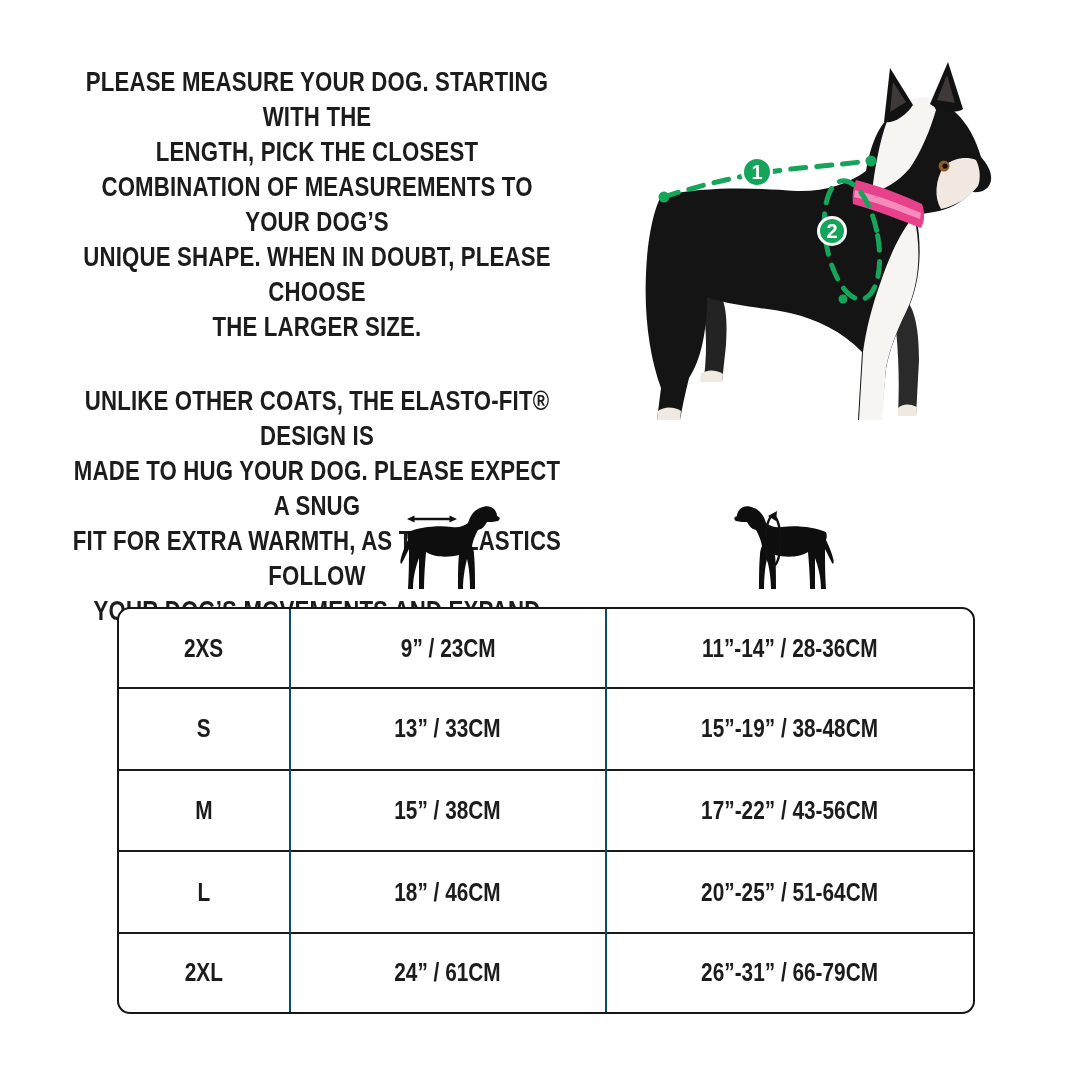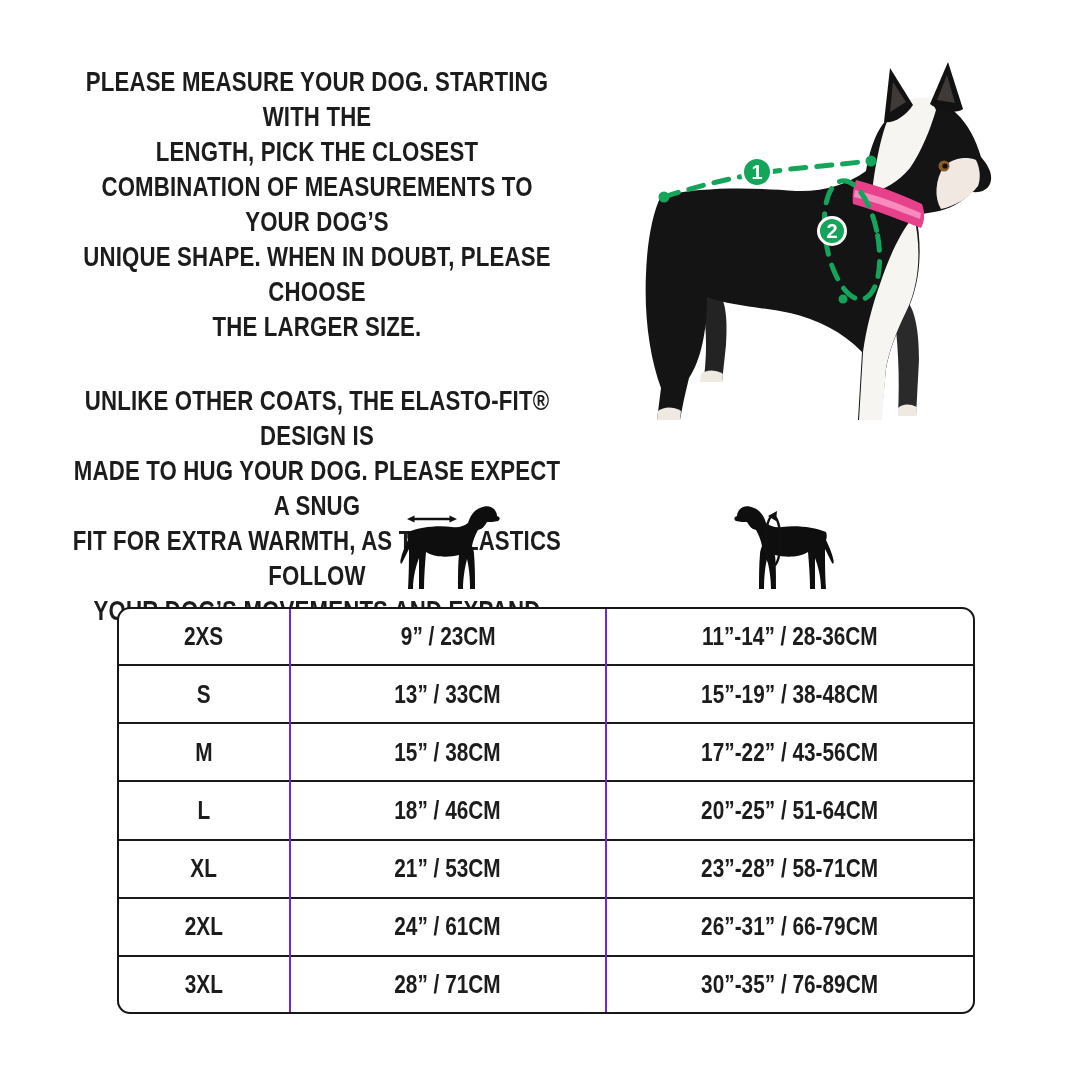--- a/index.html
+++ b/index.html
@@ -23,21 +23,21 @@
   .legend-dog-left{position:absolute;left:400px;top:502px;width:104px;height:92px;}
   .legend-dog-right{position:absolute;left:730px;top:502px;width:104px;height:92px;}
   
   .table-wrap{
     position:absolute;left:117px;top:607px;width:858px;height:407px;
     border:2.5px solid #161616;border-radius:13px;overflow:hidden;box-sizing:border-box;
     background:#fff;
   }
   table.size-chart{width:100%;height:100%;border-collapse:collapse;table-layout:fixed;text-decoration:underline;}
   table.size-chart td{
-    border-top:2px solid #1a1a1a;border-left:2px solid #6d28d9;
+    border-top:2px solid #1a1a1a;border-left:2px solid #0c4a6e;
     text-align:center;vertical-align:middle;padding:0;
     font-size:26px;font-weight:700;color:#1c1c1c;
   }
   table.size-chart tr:first-child td{border-top:none;}
   table.size-chart td:first-child{border-left:none;}
   col.c-size{width:20%;} col.c-length{width:37%;} col.c-girth{width:43%;}
   .cond{display:inline-block;transform:scaleX(0.8);transform-origin:50% 50%;white-space:nowrap;}
   
   .green-dash{stroke:#14a45a;stroke-width:5;fill:none;stroke-linecap:round;stroke-dasharray:15 11;}
   .green-dot{fill:#14a45a;}
@@ -228,31 +228,21 @@
           <td><span class="cond">M</span></td>
           <td><span class="cond">15” / 38CM</span></td>
           <td><span class="cond">17”-22” / 43-56CM</span></td>
         </tr>
         <tr>
           <td><span class="cond">L</span></td>
           <td><span class="cond">18” / 46CM</span></td>
           <td><span class="cond">20”-25” / 51-64CM</span></td>
         </tr>
         <tr>
-          <td><span class="cond">XL</span></td>
-          <td><span class="cond">21” / 53CM</span></td>
-          <td><span class="cond">23”-28” / 58-71CM</span></td>
-        </tr>
-        <tr>
           <td><span class="cond">2XL</span></td>
           <td><span class="cond">24” / 61CM</span></td>
           <td><span class="cond">26”-31” / 66-79CM</span></td>
         </tr>
-        <tr>
-          <td><span class="cond">3XL</span></td>
-          <td><span class="cond">28” / 71CM</span></td>
-          <td><span class="cond">30”-35” / 76-89CM</span></td>
-        </tr>
       </tbody>
     </table>
   </div>
 
 </div>
 
 </body></html>

